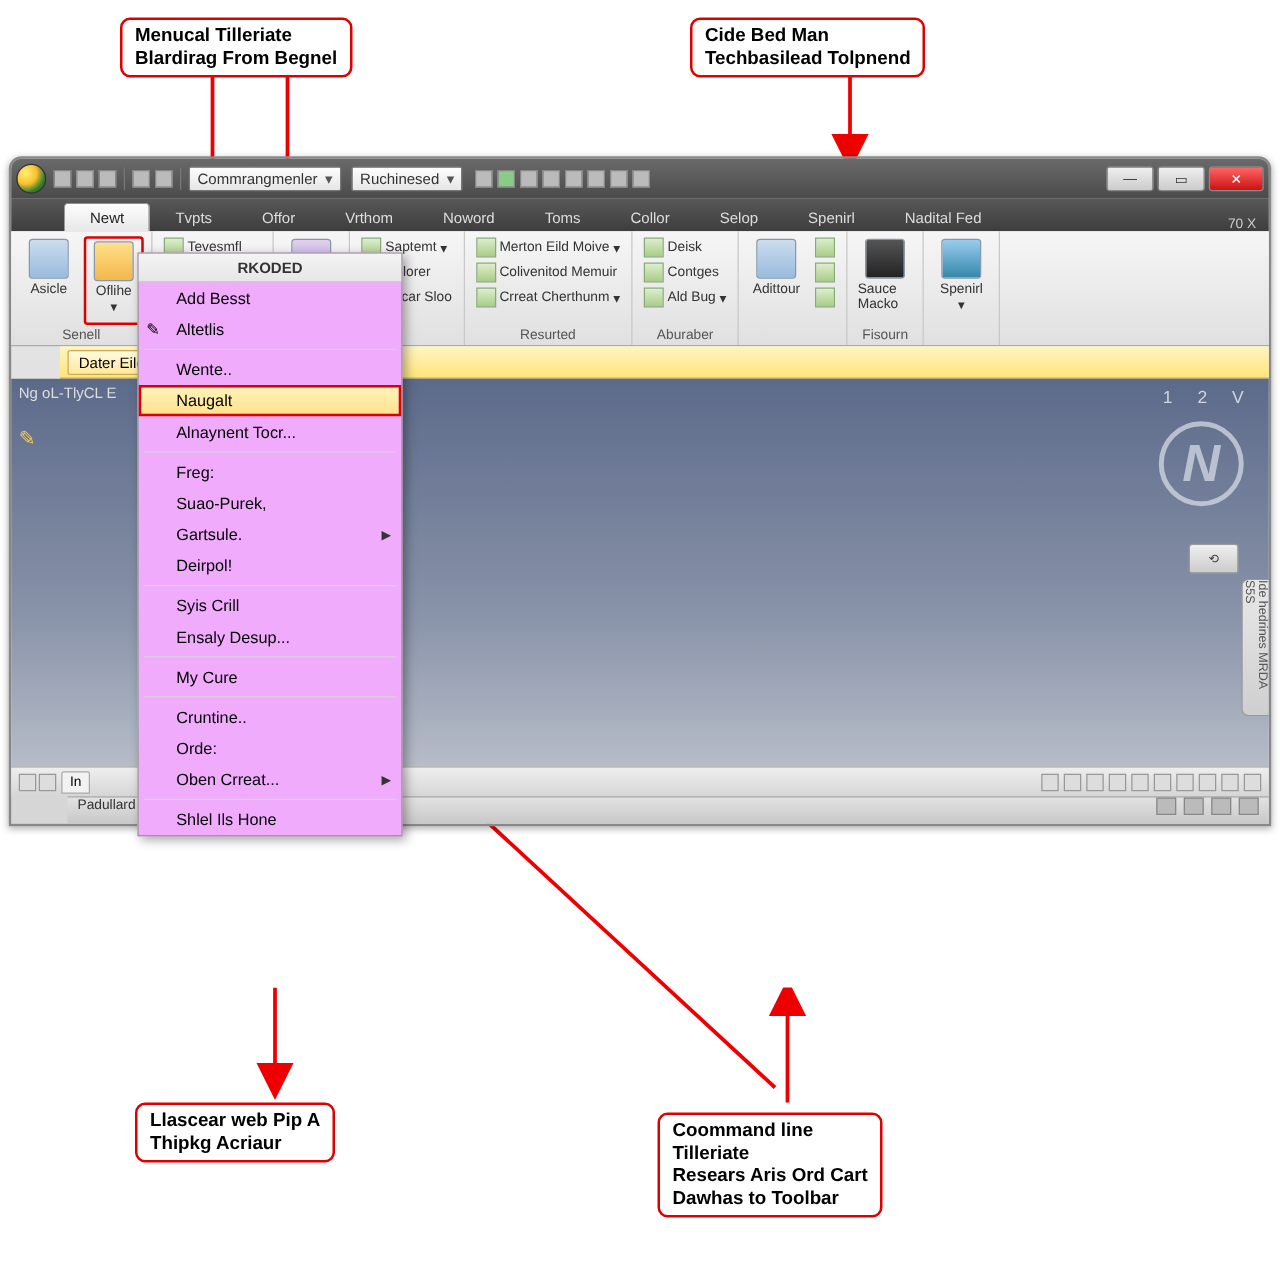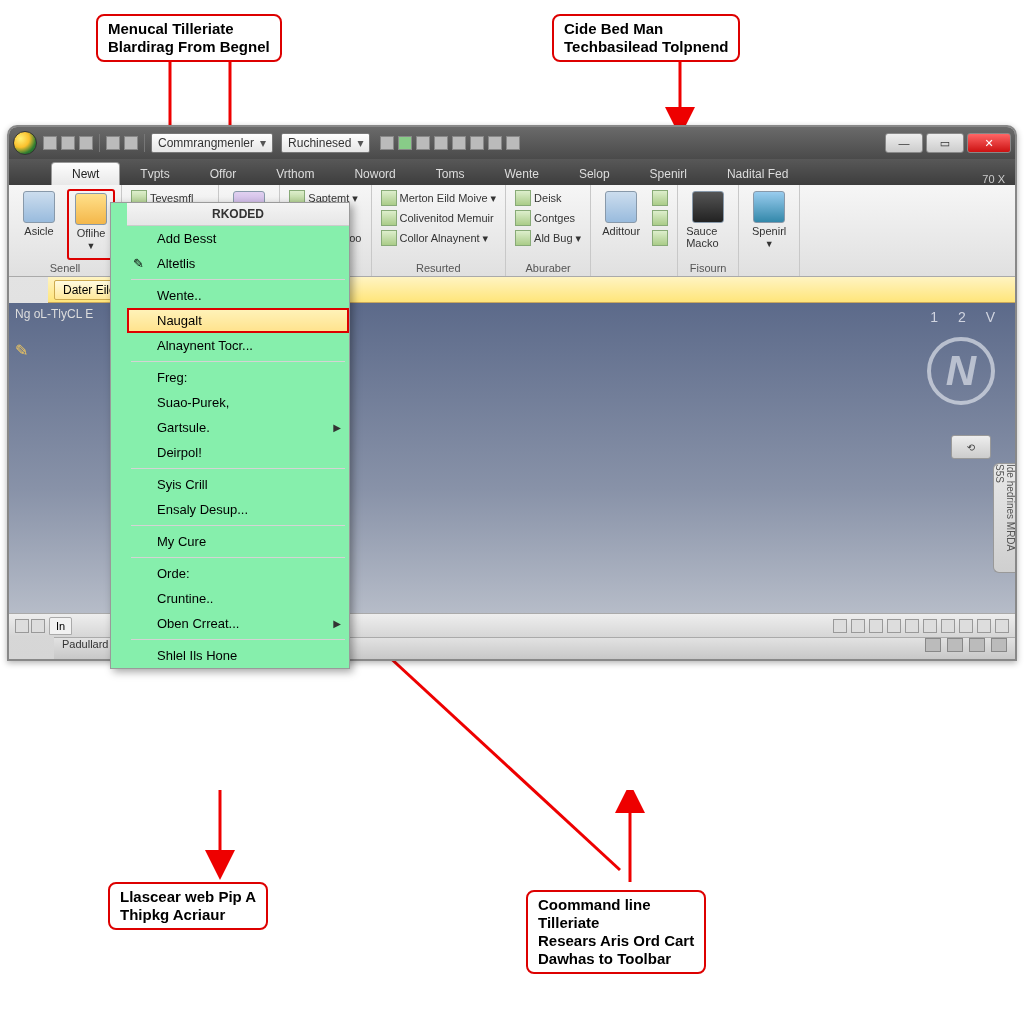--- a/index.html
+++ b/index.html
@@ -49,21 +49,21 @@
 
 
 .canvas { position:relative; flex:1; background: linear-gradient(#5c6a8a 0%, #8892a8 60%, #b6bcc8 100%); height: calc(100% - 32px - 26px - 92px - 26px - 24px - 22px); }
 .canvas .label { position:absolute; left:6px; top:4px; font-size:12px; color:#ddd; }
 .canvas .coords { position:absolute; right:12px; top:6px; color:#d0d4e0; font-size:14px; letter-spacing:8px; }
 .canvas .logo { position:absolute; right:20px; top:34px; color:rgba(220,224,232,.7); font-size:42px; font-weight:bold; font-style:italic; border:4px solid rgba(220,224,232,.7); border-radius:50%; width:68px; height:68px; display:flex; align-items:center; justify-content:center; }
 .canvas .sidetab { position:absolute; right:0; top:160px; width:22px; height:110px; background:linear-gradient(#e8e8e8,#cfcfcf); border:1px solid #999; border-right:none; border-radius:6px 0 0 6px; writing-mode:vertical-rl; font-size:10px; color:#555; display:flex; align-items:center; justify-content:center; }
 .canvas .nav { position:absolute; right:24px; top:132px; width:40px; height:24px; background:linear-gradient(#eee,#ccc); border:1px solid #999; border-radius:3px; font-size:10px; color:#444; display:flex; align-items:center; justify-content:center; }
 
 
-.menu { position:absolute; left:110px; top:202px; width:240px; background:#86efac; border:1px solid #9a9a9a; box-shadow:3px 3px 8px rgba(0,0,0,.35); font-size:13px; z-index:50;padding-left:16px; }
+.menu { position:absolute; left:110px; top:202px; width:212px; background:#f0abfc; border:1px solid #9a9a9a; box-shadow:3px 3px 8px rgba(0,0,0,.35); font-size:13px; z-index:50; }
 .menu .hdr { text-align:center; font-weight:bold; font-size:12px; padding:4px 0; color:#333; background:linear-gradient(#f4f4f4,#e6e6e6); border-bottom:1px solid #ccc; }
 .menu .mi { padding:5px 10px 5px 30px; position:relative; cursor:default; }
 .menu .mi.hl { background:linear-gradient(#fff2b8,#ffe38e); border:2px solid #d00; padding:3px 8px 3px 28px; }
 .menu .mi .mico { position:absolute; left:6px; top:5px; width:16px; height:16px; }
 .menu .mi .sub { position:absolute; right:8px; top:7px; font-size:10px; color:#333; }
 .menu .msep { height:1px; background:#d4d4d4; margin:3px 4px; }
 
 
 .bottomtabs { height:24px; background:linear-gradient(#eee,#d6d6d6); border-top:1px solid #aaa; display:flex; align-items:center; font-size:11px; padding:0 6px; gap:4px; }
 .bottomtabs .bt { padding:2px 6px; border:1px solid #aaa; background:#f2f2f2; border-radius:2px 2px 0 0; }
@@ -155,21 +155,21 @@
     </div>
   </div>
 
   <div class="tabs">
     <div class="tab active">Newt</div>
     <div class="tab">Tvpts</div>
     <div class="tab">Offor</div>
     <div class="tab">Vrthom</div>
     <div class="tab">Noword</div>
     <div class="tab">Toms</div>
-    <div class="tab">Wente</div>
+    <div class="tab">Collor</div>
     <div class="tab">Selop</div>
     <div class="tab">Spenirl</div>
     <div class="tab">Nadital Fed</div>
     <div class="right">70 X</div>
   </div>
 
   <div class="ribbon">
     <div class="group">
       <div class="group-body">
         <div class="bigbtn">
@@ -238,21 +238,21 @@
               <div class="sico"></div>
               <span>Merton Eild Moive</span>
               <span>▾</span>
             </div>
           <div class="smallrow">
               <div class="sico"></div>
               <span>Colivenitod Memuir</span>
             </div>
           <div class="smallrow">
               <div class="sico"></div>
-              <span>Collor Alnaynent</span>
+              <span>Crreat Cherthunm</span>
               <span>▾</span>
             </div>
         </div>
       </div>
       <div class="group-label">Resurted</div>
     </div>
     <div class="group">
       <div class="group-body">
         <div class="col">
           <div class="smallrow">
@@ -371,19 +371,19 @@
       <div class="mi">Freg:</div>
       <div class="mi">Suao-Purek,</div>
       <div class="mi">Gartsule.<span class="sub">▶</span></div>
       <div class="mi">Deirpol!</div>
       <div class="msep"></div>
       <div class="mi">Syis Crill</div>
       <div class="mi">Ensaly Desup...</div>
       <div class="msep"></div>
       <div class="mi">My Cure</div>
       <div class="msep"></div>
+      <div class="mi">Cruntine..</div>
       <div class="mi">Orde:</div>
-      <div class="mi">Cruntine..</div>
       <div class="mi">Oben Crreat...<span class="sub">▶</span></div>
       <div class="msep"></div>
       <div class="mi">Shlel Ils Hone</div>
     </div>
 </div>
 
 </body></html>

